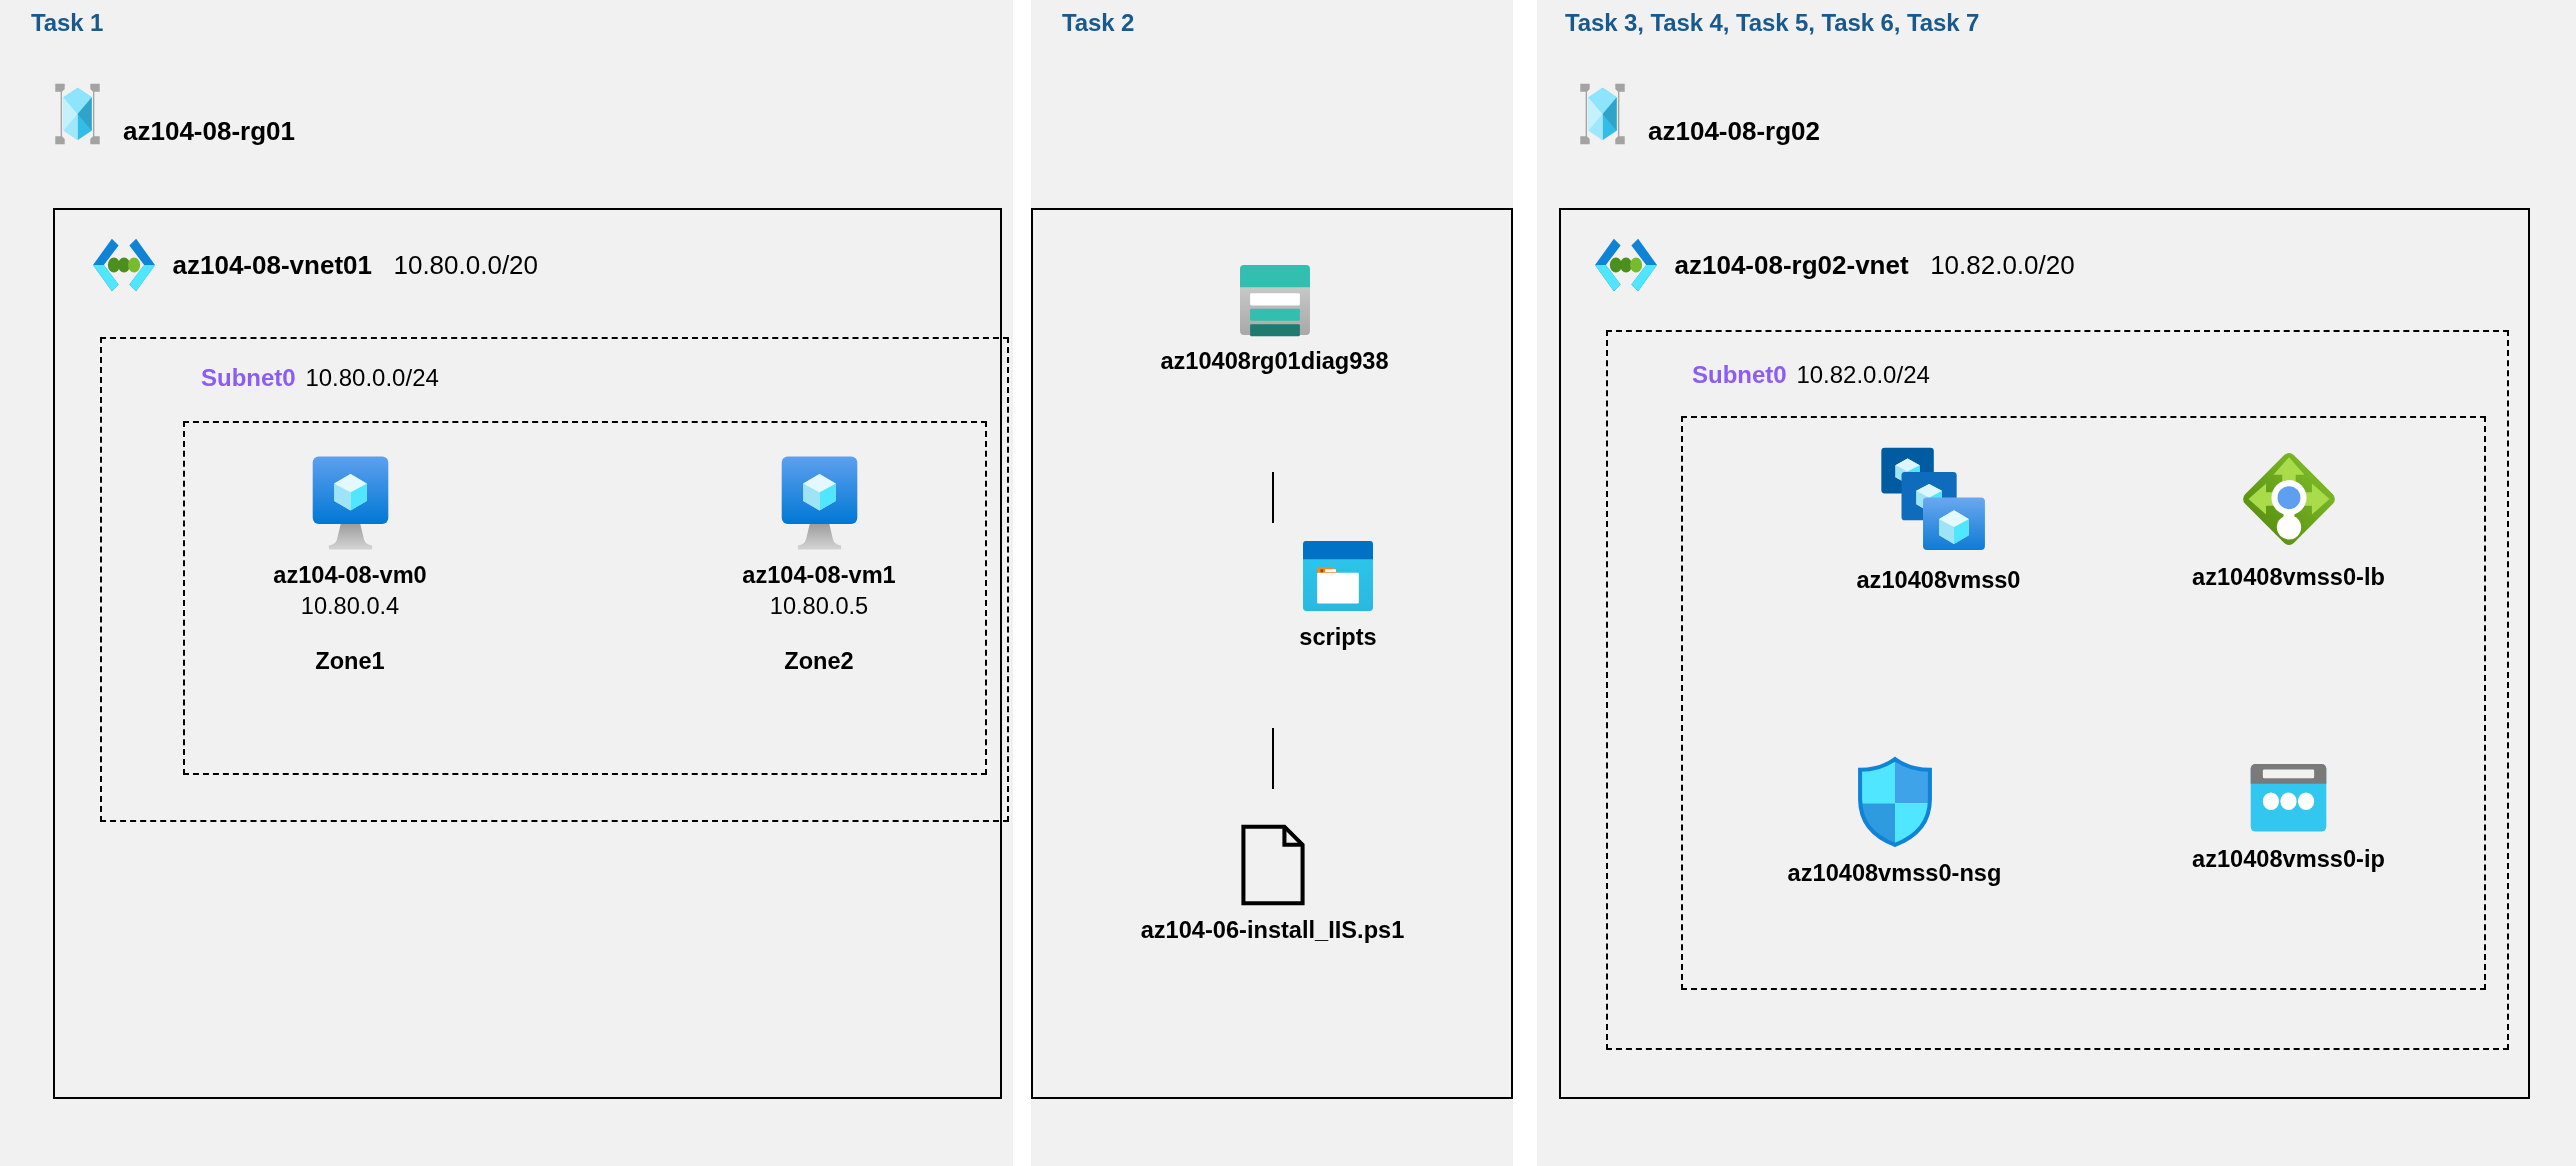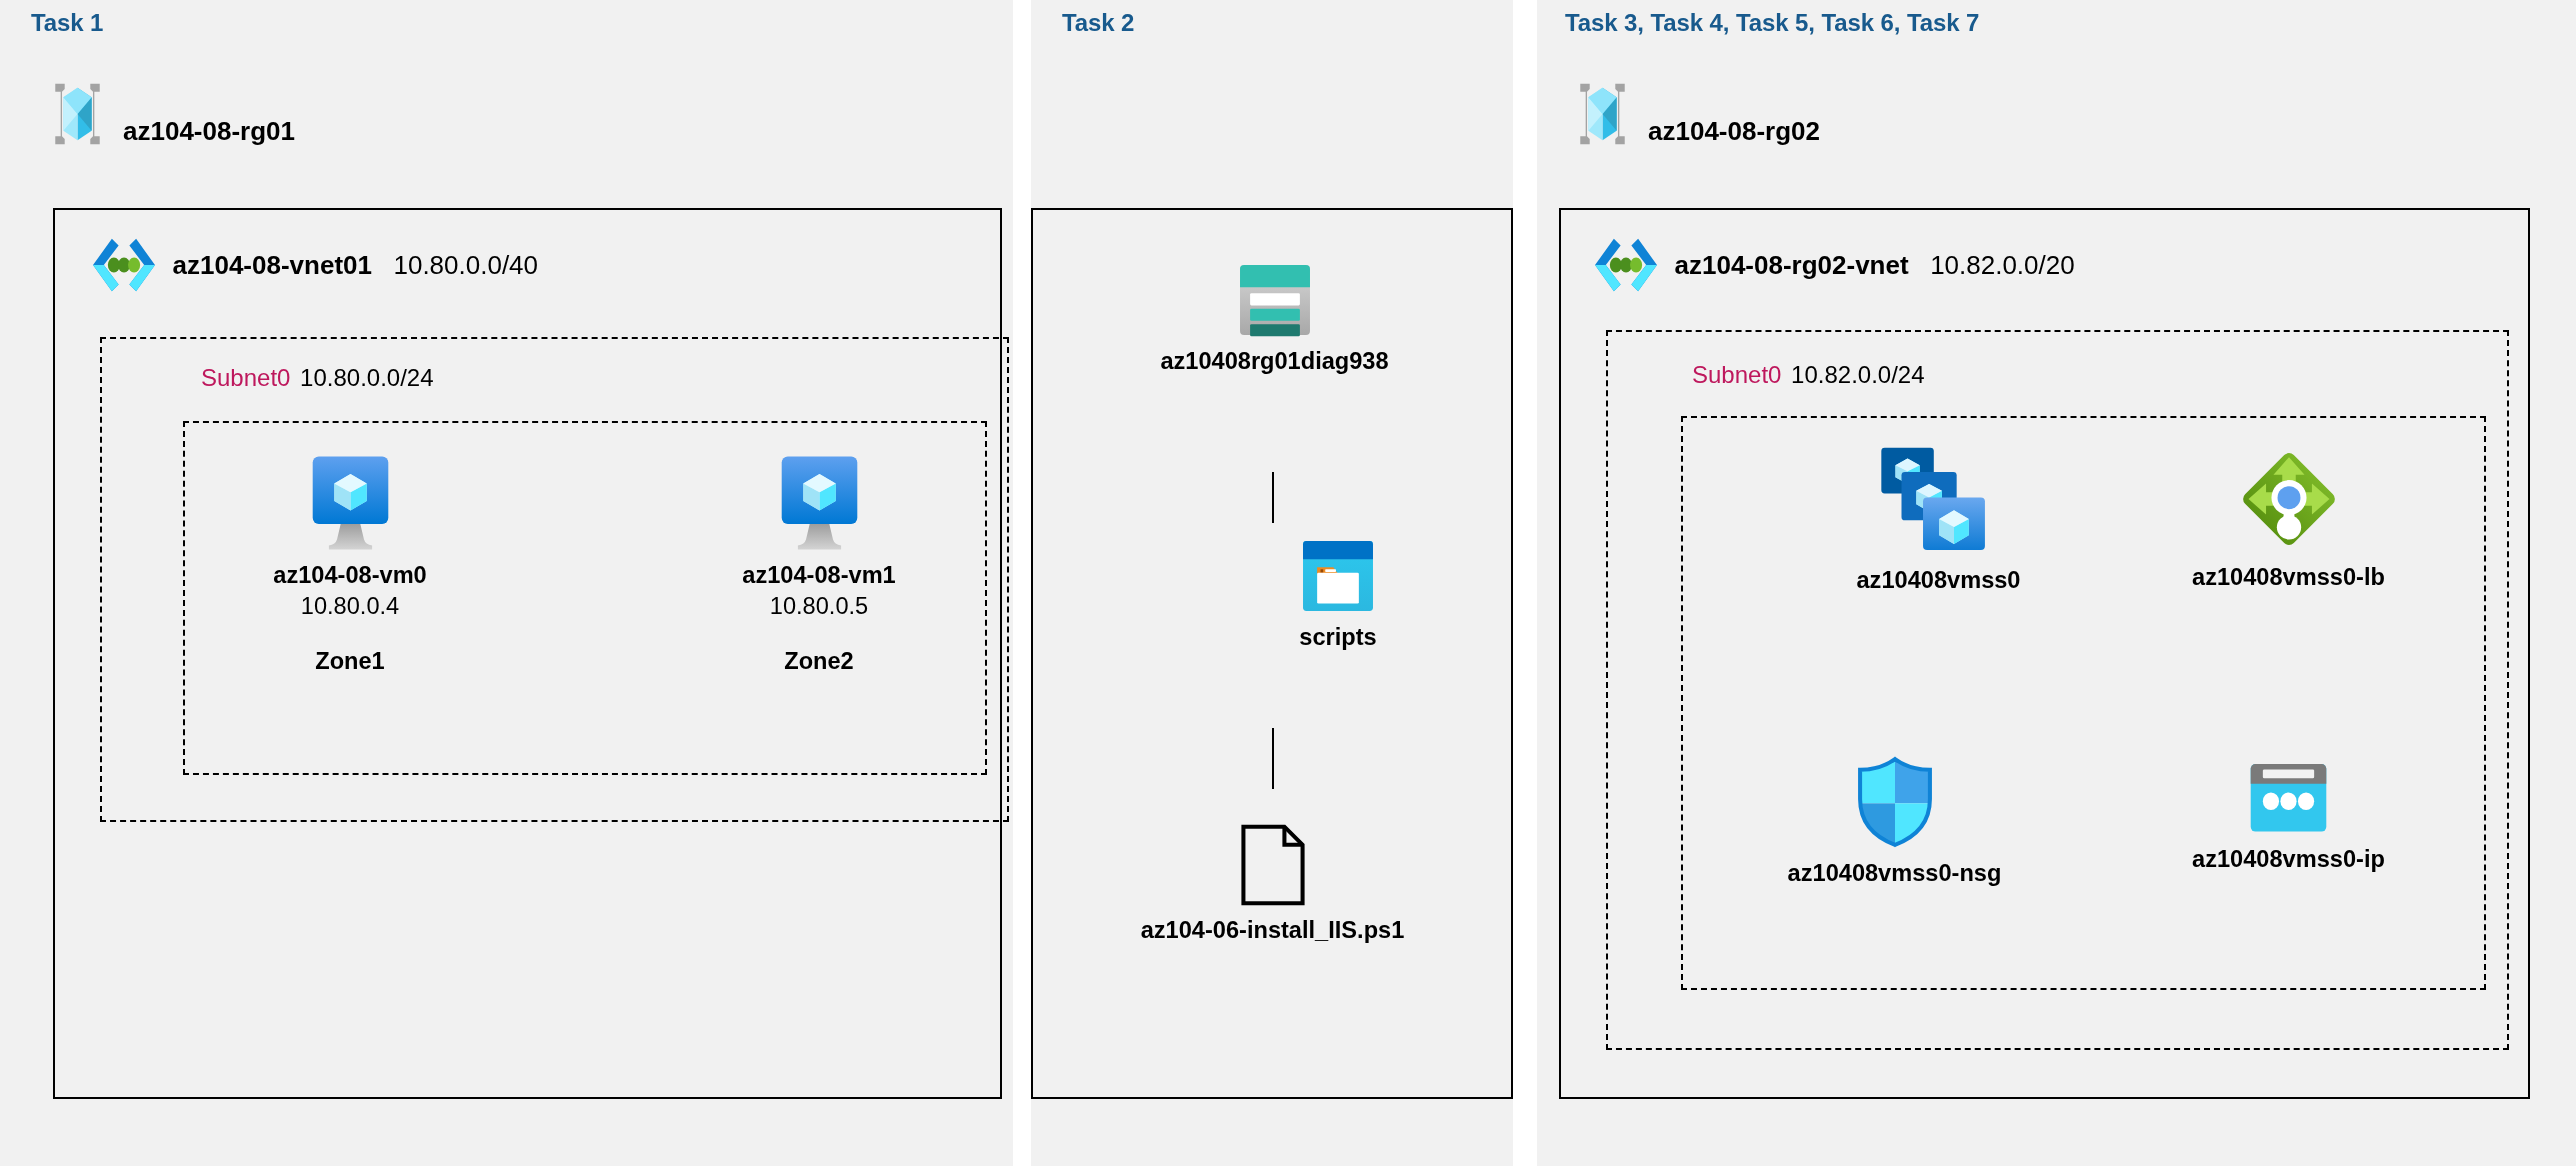--- a/index.html
+++ b/index.html
@@ -63,22 +63,22 @@
     font-weight: normal;
     color: #000;
     margin-left: 8px;
   }
   .subnet-row {
     position: absolute;
     white-space: nowrap;
   }
   .subnet-name {
     font-size: 24px;
-    font-weight: normal;
-    color: #be185d;
+    font-weight: bold;
+    color: #8b5cf6;
   }
   .subnet-cidr {
     font-size: 24px;
     font-weight: normal;
     color: #000;
     margin-left: 6.7px;
     margin-top: 10px;
   }
   .node {
     position: absolute;
@@ -145,21 +145,21 @@
       <path d="M34 4 L44 14 L22 43 L44 72 L34 82 L6 43 Z" fill="#0f83d6"></path>
       <path d="M22 43 L44 72 L34 82 L6 43 Z" fill="#50e6ff"></path>
       <path d="M70 4 L60 14 L82 43 L60 72 L70 82 L98 43 Z" fill="#0f83d6"></path>
       <path d="M82 43 L60 72 L70 82 L98 43 Z" fill="#50e6ff"></path>
       <ellipse cx="37" cy="43" rx="9" ry="11" fill="#4b8f1e"></ellipse>
       <ellipse cx="52" cy="43" rx="9" ry="11" fill="#4b8f1e"></ellipse>
       <ellipse cx="67" cy="43" rx="9" ry="11" fill="#76bc2d"></ellipse>
     </svg>
   </span>
   <span class="vnet-name">az104-08-vnet01</span>
-  <span class="vnet-cidr">10.80.0.0/40</span>
+  <span class="vnet-cidr">10.80.0.0/20</span>
 </div>
 
 <div class="dashed-box" style="left:100px; top:337px; width:909px; height:485px;"></div>
 
 <div class="subnet-row" style="left:201px; top:364px;">
   <span class="subnet-name">Subnet0</span>
   <span class="subnet-cidr">10.80.0.0/24</span>
 </div>
 
 <div class="dashed-box" style="left:183px; top:421px; width:804px; height:354px;"></div>

